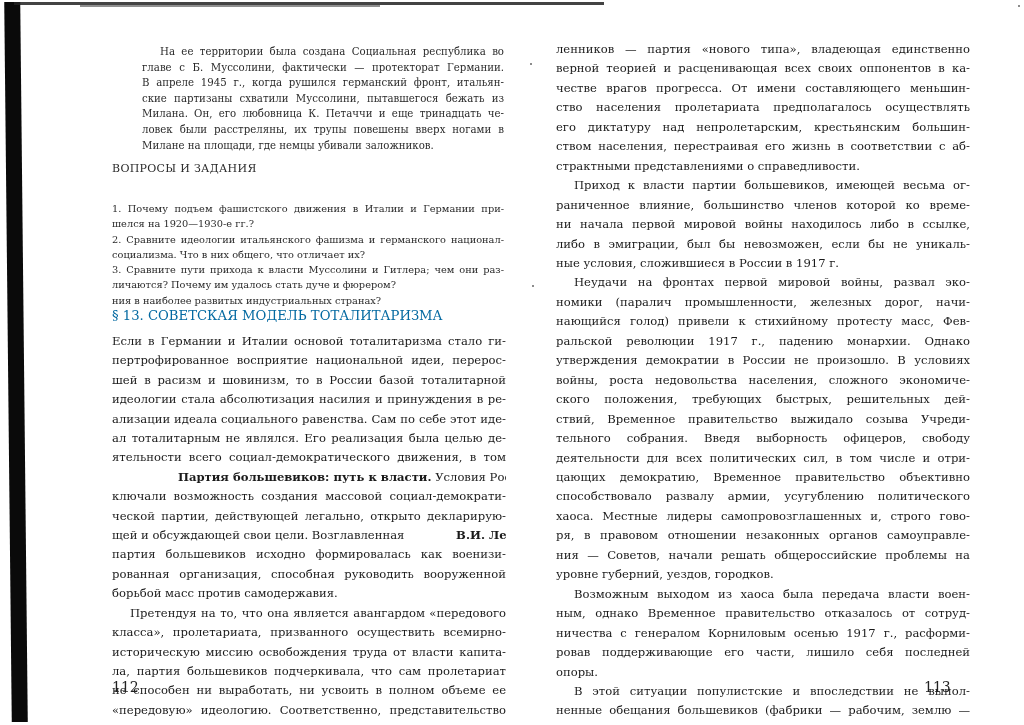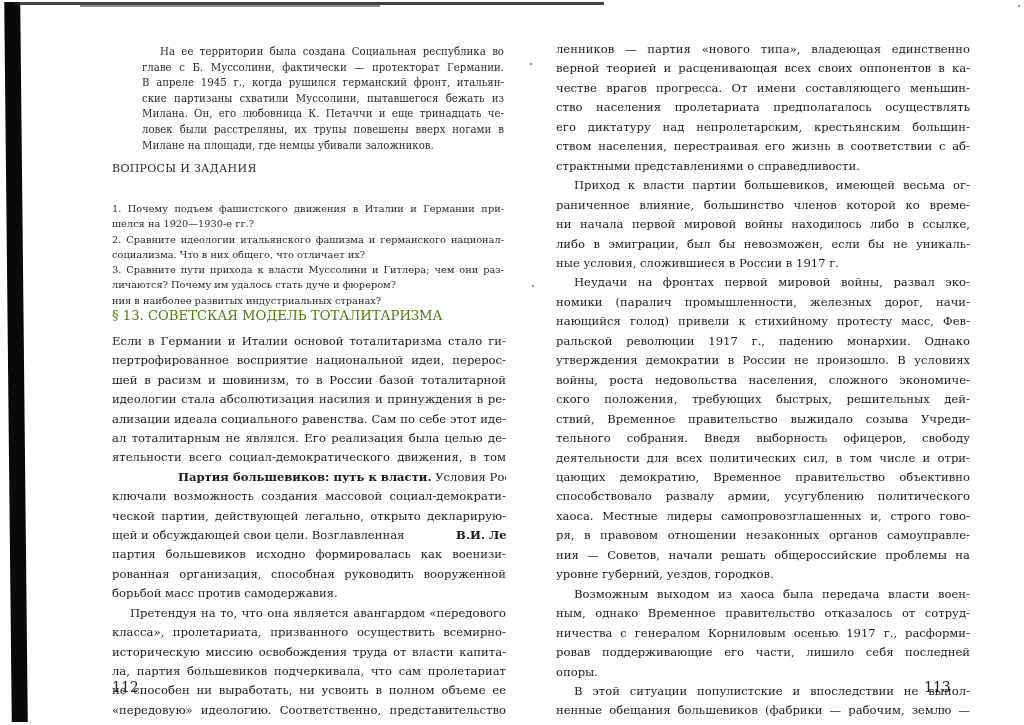--- a/index.html
+++ b/index.html
@@ -27,21 +27,21 @@
     .line {
       white-space: nowrap; overflow: hidden;
       text-align: justify; text-align-last: justify;
     }
     .line.last { text-align-last: left; }
     .line.indent { padding-left: 18px; }
 
     .intro { position: absolute; top: 44px; left: 30px; width: 362px; font-size: 10.2px; line-height: 15.6px; color: #2a2a2a; }
     .q-title { position: absolute; top: 162px; left: 0; font-size: 11px; letter-spacing: 0.3px; color: #2a2a2a; }
     .questions { position: absolute; top: 183px; left: 0; width: 392px; font-size: 9.8px; line-height: 15.3px; color: #2a2a2a; margin-top: 18px; }
-    .section-title { position: absolute; top: 308px; left: 0; font-size: 13.2px; color: #4d7c0f; white-space: nowrap; }
+    .section-title { position: absolute; top: 308px; left: 0; font-size: 13.2px; color: #0369a1; white-space: nowrap; }
     .body-left { position: absolute; top: 332px; left: 0; width: 394px; font-size: 11.6px; line-height: 19.4px; }
     .body-right { position: absolute; top: 40px; left: 0; width: 414px; font-size: 11.6px; line-height: 19.45px; }
 
     .page-num { position: absolute; font-size: 14px; color: #222; }
     .page-num-left { top: 679px; left: 0; }
     .page-num-right { top: 679px; left: 368px; }
     b { font-weight: bold; margin-left: 48px; }
     .speck { position: absolute; width: 2px; height: 2px; background: #666; border-radius: 1px; }
   </style>
 </head>

